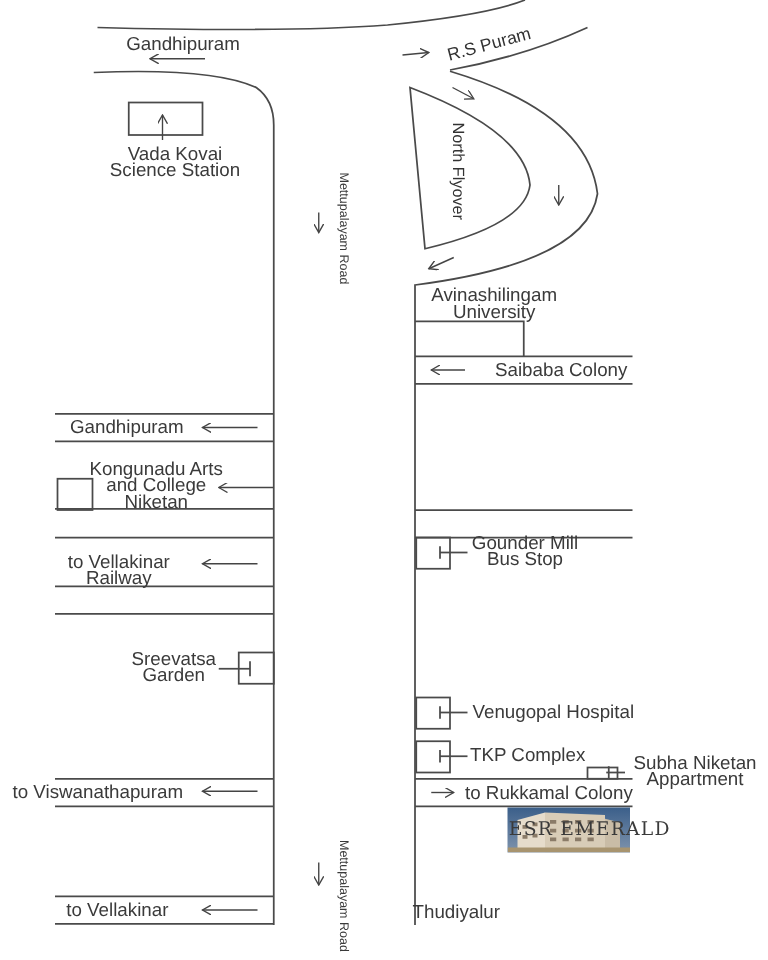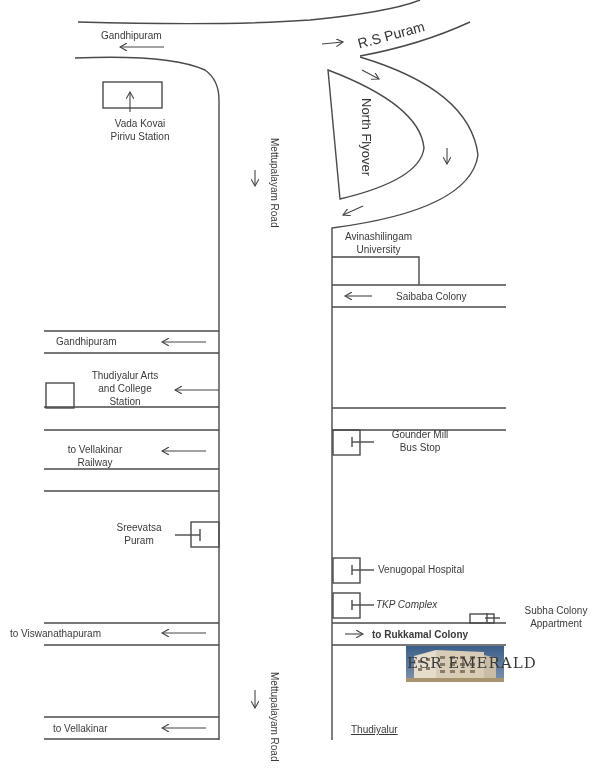--- a/index.html
+++ b/index.html
@@ -1,18 +1,18 @@
 <!DOCTYPE html>
 <html><head>
 <meta charset="utf-8">
 <style>
   html, body { margin: 0; padding: 0; background: #ffffff; }
   body { width: 614px; height: 768px; position: relative; overflow: hidden; font-family: "Liberation Sans", sans-serif; color: #333; }
   #map { position: absolute; left: 0; top: 0; width: 614px; height: 768px; }
-  .lbl { position: absolute; font-size: 10px; line-height: 13px; color: #3a3a3a; white-space: nowrap; }
+  .lbl { position: absolute; font-size: 15px; line-height: 13px; color: #3a3a3a; white-space: nowrap; }
   .c { text-align: center; }
   .vert { position: absolute; font-size: 10px; color: #3a3a3a; white-space: nowrap; transform-origin: left top; transform: rotate(90deg); }
   .rs { position: absolute; font-size: 14px; color: #333; transform: rotate(-15deg); transform-origin: left top; white-space: nowrap; }
   .nf { position: absolute; font-size: 13px; color: #333; transform: rotate(90deg); transform-origin: left top; white-space: nowrap; }
   .brand { position: absolute; font-family: "DejaVu Serif", serif; font-size: 15px; letter-spacing: 1px; color: #3a3a3a; white-space: nowrap; }
   .bld { position: absolute; left: 406px; top: 646px; width: 98px; height: 36px; overflow: hidden; background: linear-gradient(#3b5f8a, #7e93ad); }
 </style>
 </head>
 <body>
 
@@ -91,60 +91,60 @@
     <line x1="255" y1="690" x2="255" y2="708" marker-end="url(#ah)"></line>
     <line x1="206" y1="728" x2="162" y2="728" marker-end="url(#ah)"></line>
   </g>
 </svg>
 
 <div class="lbl" style="left:101px;top:29px;">Gandhipuram</div>
 <div class="rs" style="left:356px;top:36px;">R.S Puram</div>
 <div class="nf" style="left:374px;top:98px;">North Flyover</div>
 <div class="lbl c" style="left:85px;top:117px;width:110px;">
   <div>Vada Kovai</div>
-  <div>Pirivu Station</div>
+  <div>Science Station</div>
 </div>
 
 <div class="vert" style="left:280px;top:138px;">Mettupalayam Road</div>
 <div class="vert" style="left:280px;top:672px;">Mettupalayam Road</div>
 
 <div class="lbl" style="left:56px;top:335px;">Gandhipuram</div>
 <div class="lbl c" style="left:70px;top:369px;width:110px;">
-  <div>Thudiyalur Arts</div>
+  <div>Kongunadu Arts</div>
   <div>and College</div>
-  <div>Station</div>
+  <div>Niketan</div>
 </div>
 <div class="lbl c" style="left:50px;top:443px;width:90px;">
   <div>to Vellakinar</div>
   <div>Railway</div>
 </div>
 <div class="lbl c" style="left:104px;top:521px;width:70px;">
   <div>Sreevatsa</div>
-  <div>Puram</div>
+  <div>Garden</div>
 </div>
 <div class="lbl" style="left:10px;top:627px;">to Viswanathapuram</div>
 <div class="lbl" style="left:53px;top:722px;">to Vellakinar</div>
 
 <div class="lbl" style="left:345px;top:230px;">
   <div>Avinashilingam</div>
   <div class="c">University</div>
 </div>
 <div class="lbl" style="left:396px;top:290px;">Saibaba Colony</div>
 <div class="lbl c" style="left:375px;top:428px;width:90px;">
   <div>Gounder Mill</div>
   <div>Bus Stop</div>
 </div>
 <div class="lbl" style="left:378px;top:563px;">Venugopal Hospital</div>
-<div class="lbl" style="left:376px;top:598px;font-style:italic;">TKP Complex</div>
+<div class="lbl" style="left:376px;top:598px;">TKP Complex</div>
 <div class="lbl c" style="left:500px;top:604px;width:112px;">
-  <div>Subha Colony</div>
+  <div>Subha Niketan</div>
   <div>Appartment</div>
 </div>
-<div class="lbl" style="left:372px;top:628px;font-weight:bold;">to Rukkamal Colony</div>
-<div class="lbl" style="left:351px;top:723px;text-decoration:underline;">Thudiyalur</div>
+<div class="lbl" style="left:372px;top:628px;">to Rukkamal Colony</div>
+<div class="lbl" style="left:330px;top:723px;">Thudiyalur</div>
 
 <div class="bld">
   <svg width="98" height="36" viewBox="0 0 98 36">
     <polygon points="8,36 8,10 30,4 30,36" fill="#e6dccb"></polygon>
     <polygon points="30,36 30,4 78,6 78,36" fill="#d8ccb7"></polygon>
     <polygon points="78,36 78,9 90,12 90,36" fill="#c9bca6"></polygon>
     <g fill="#8a7b68">
       <rect x="34" y="10" width="5" height="3"></rect>
         <rect x="44" y="10" width="5" height="3"></rect>
         <rect x="54" y="10" width="5" height="3"></rect>

